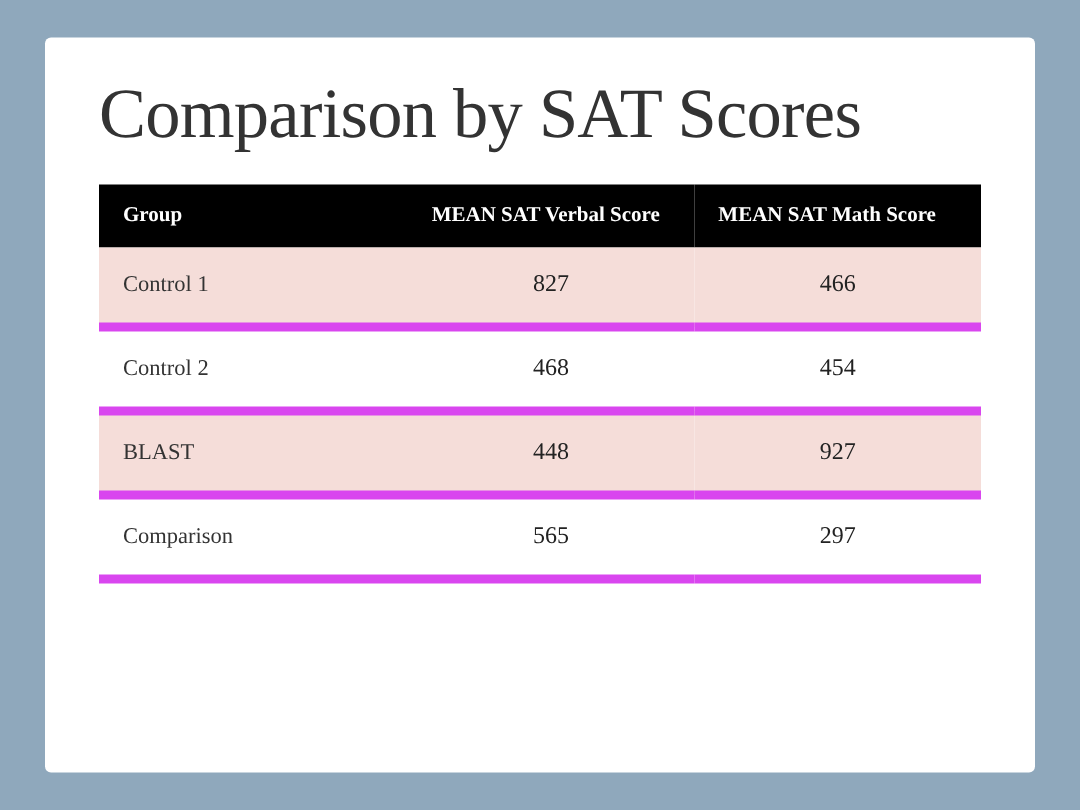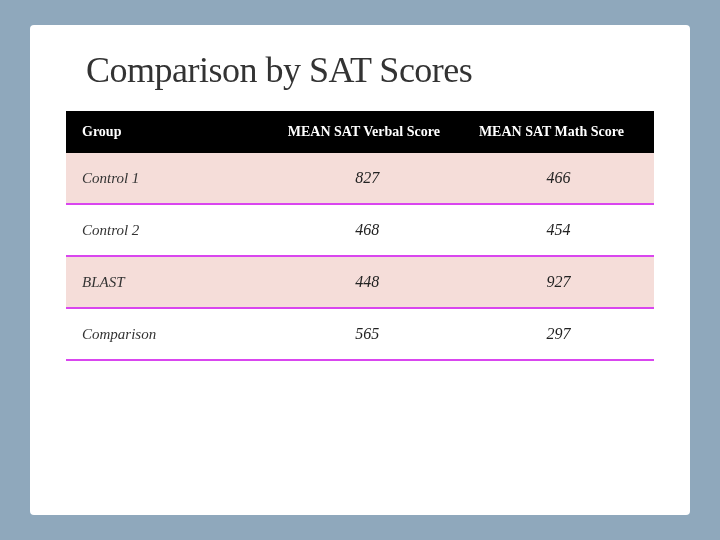--- a/index.html
+++ b/index.html
@@ -19,25 +19,24 @@
       height: 490px;
       background-color: #ffffff;
       border-radius: 4px;
       padding: 24px 36px 36px 36px;
       display: flex;
       flex-direction: column;
       gap: 20px;
     }
 
     .title {
-      font-size: 36px;
+      font-size: 47px;
       font-weight: 300;
       color: #333333;
       letter-spacing: -0.5px;
-      margin-left: 20px;
     }
 
     table {
       width: 100%;
       border-collapse: collapse;
     }
 
     thead tr {
       background-color: #000000;
     }
@@ -54,22 +53,21 @@
     thead th:first-child {
       width: 35%;
     }
 
     thead th:not(:first-child) {
       text-align: left;
       width: 32.5%;
     }
 
     tbody tr {
-      border-bottom: 2px solid #d946ef;
-      font-style: italic;
+      border-bottom: 6px solid #d946ef;
     }
 
     tbody tr:nth-child(odd) {
       background-color: #f5ddd9;
     }
 
     tbody tr:nth-child(even) {
       background-color: #ffffff;
     }
 

